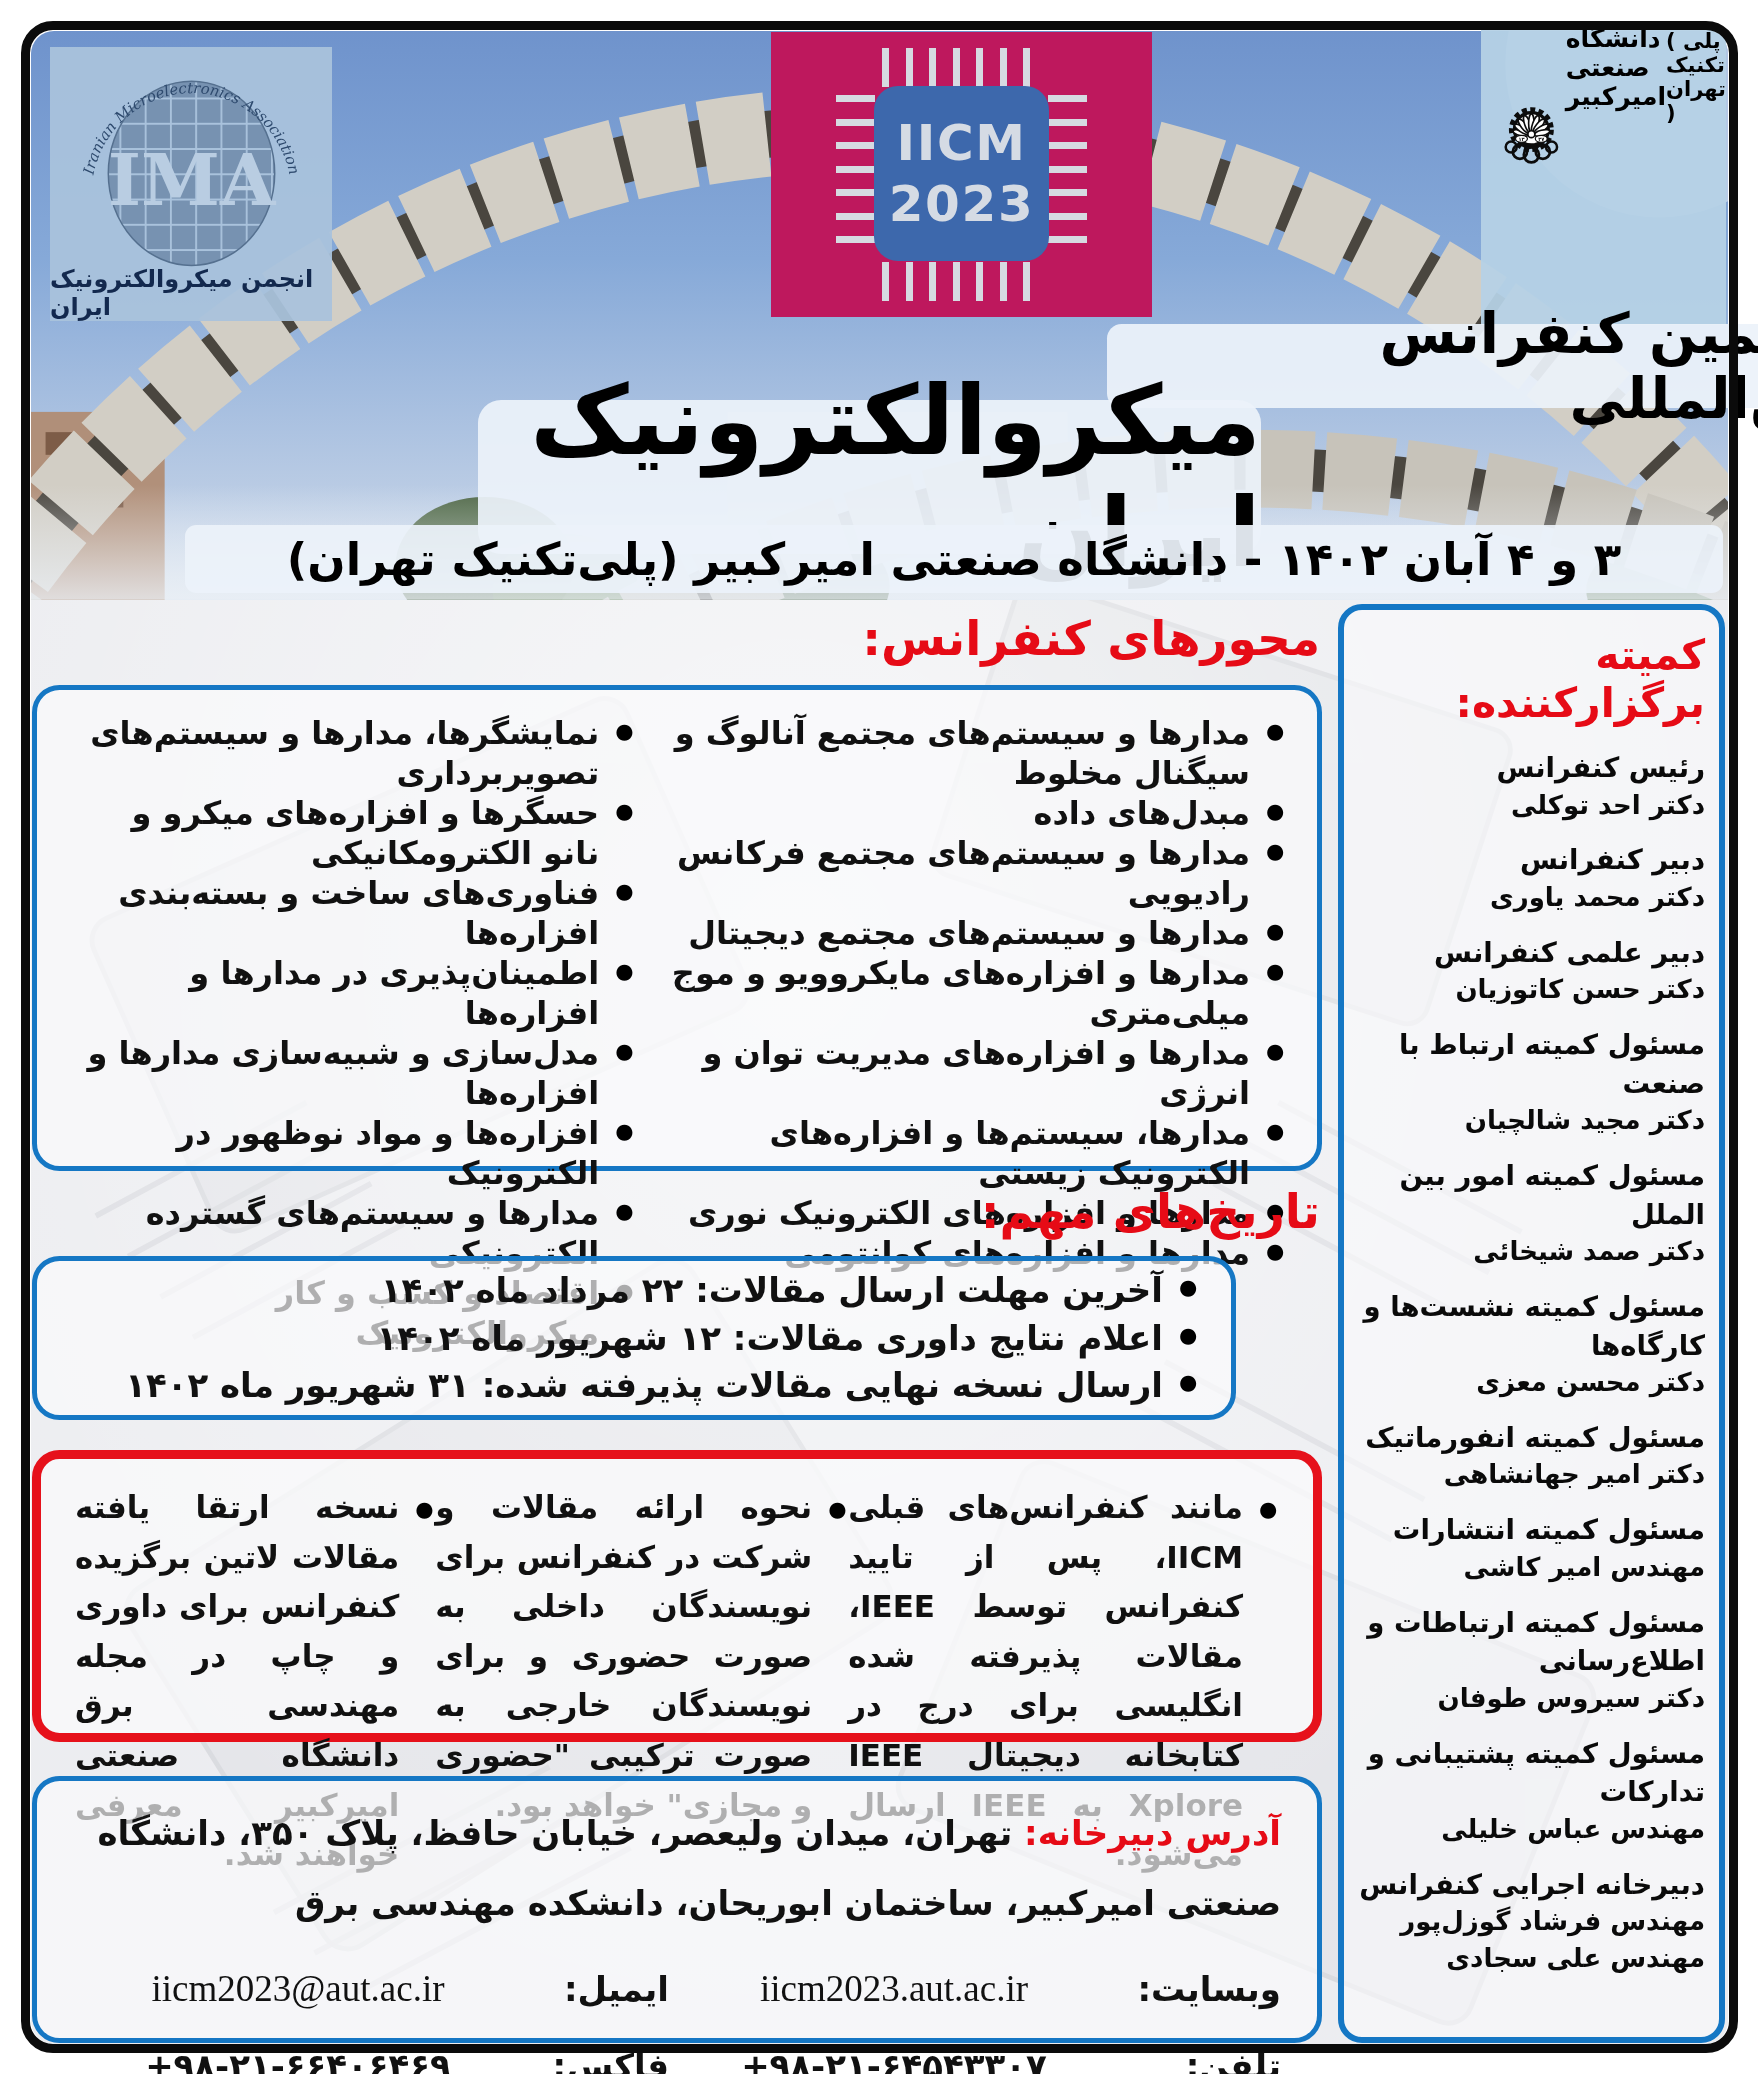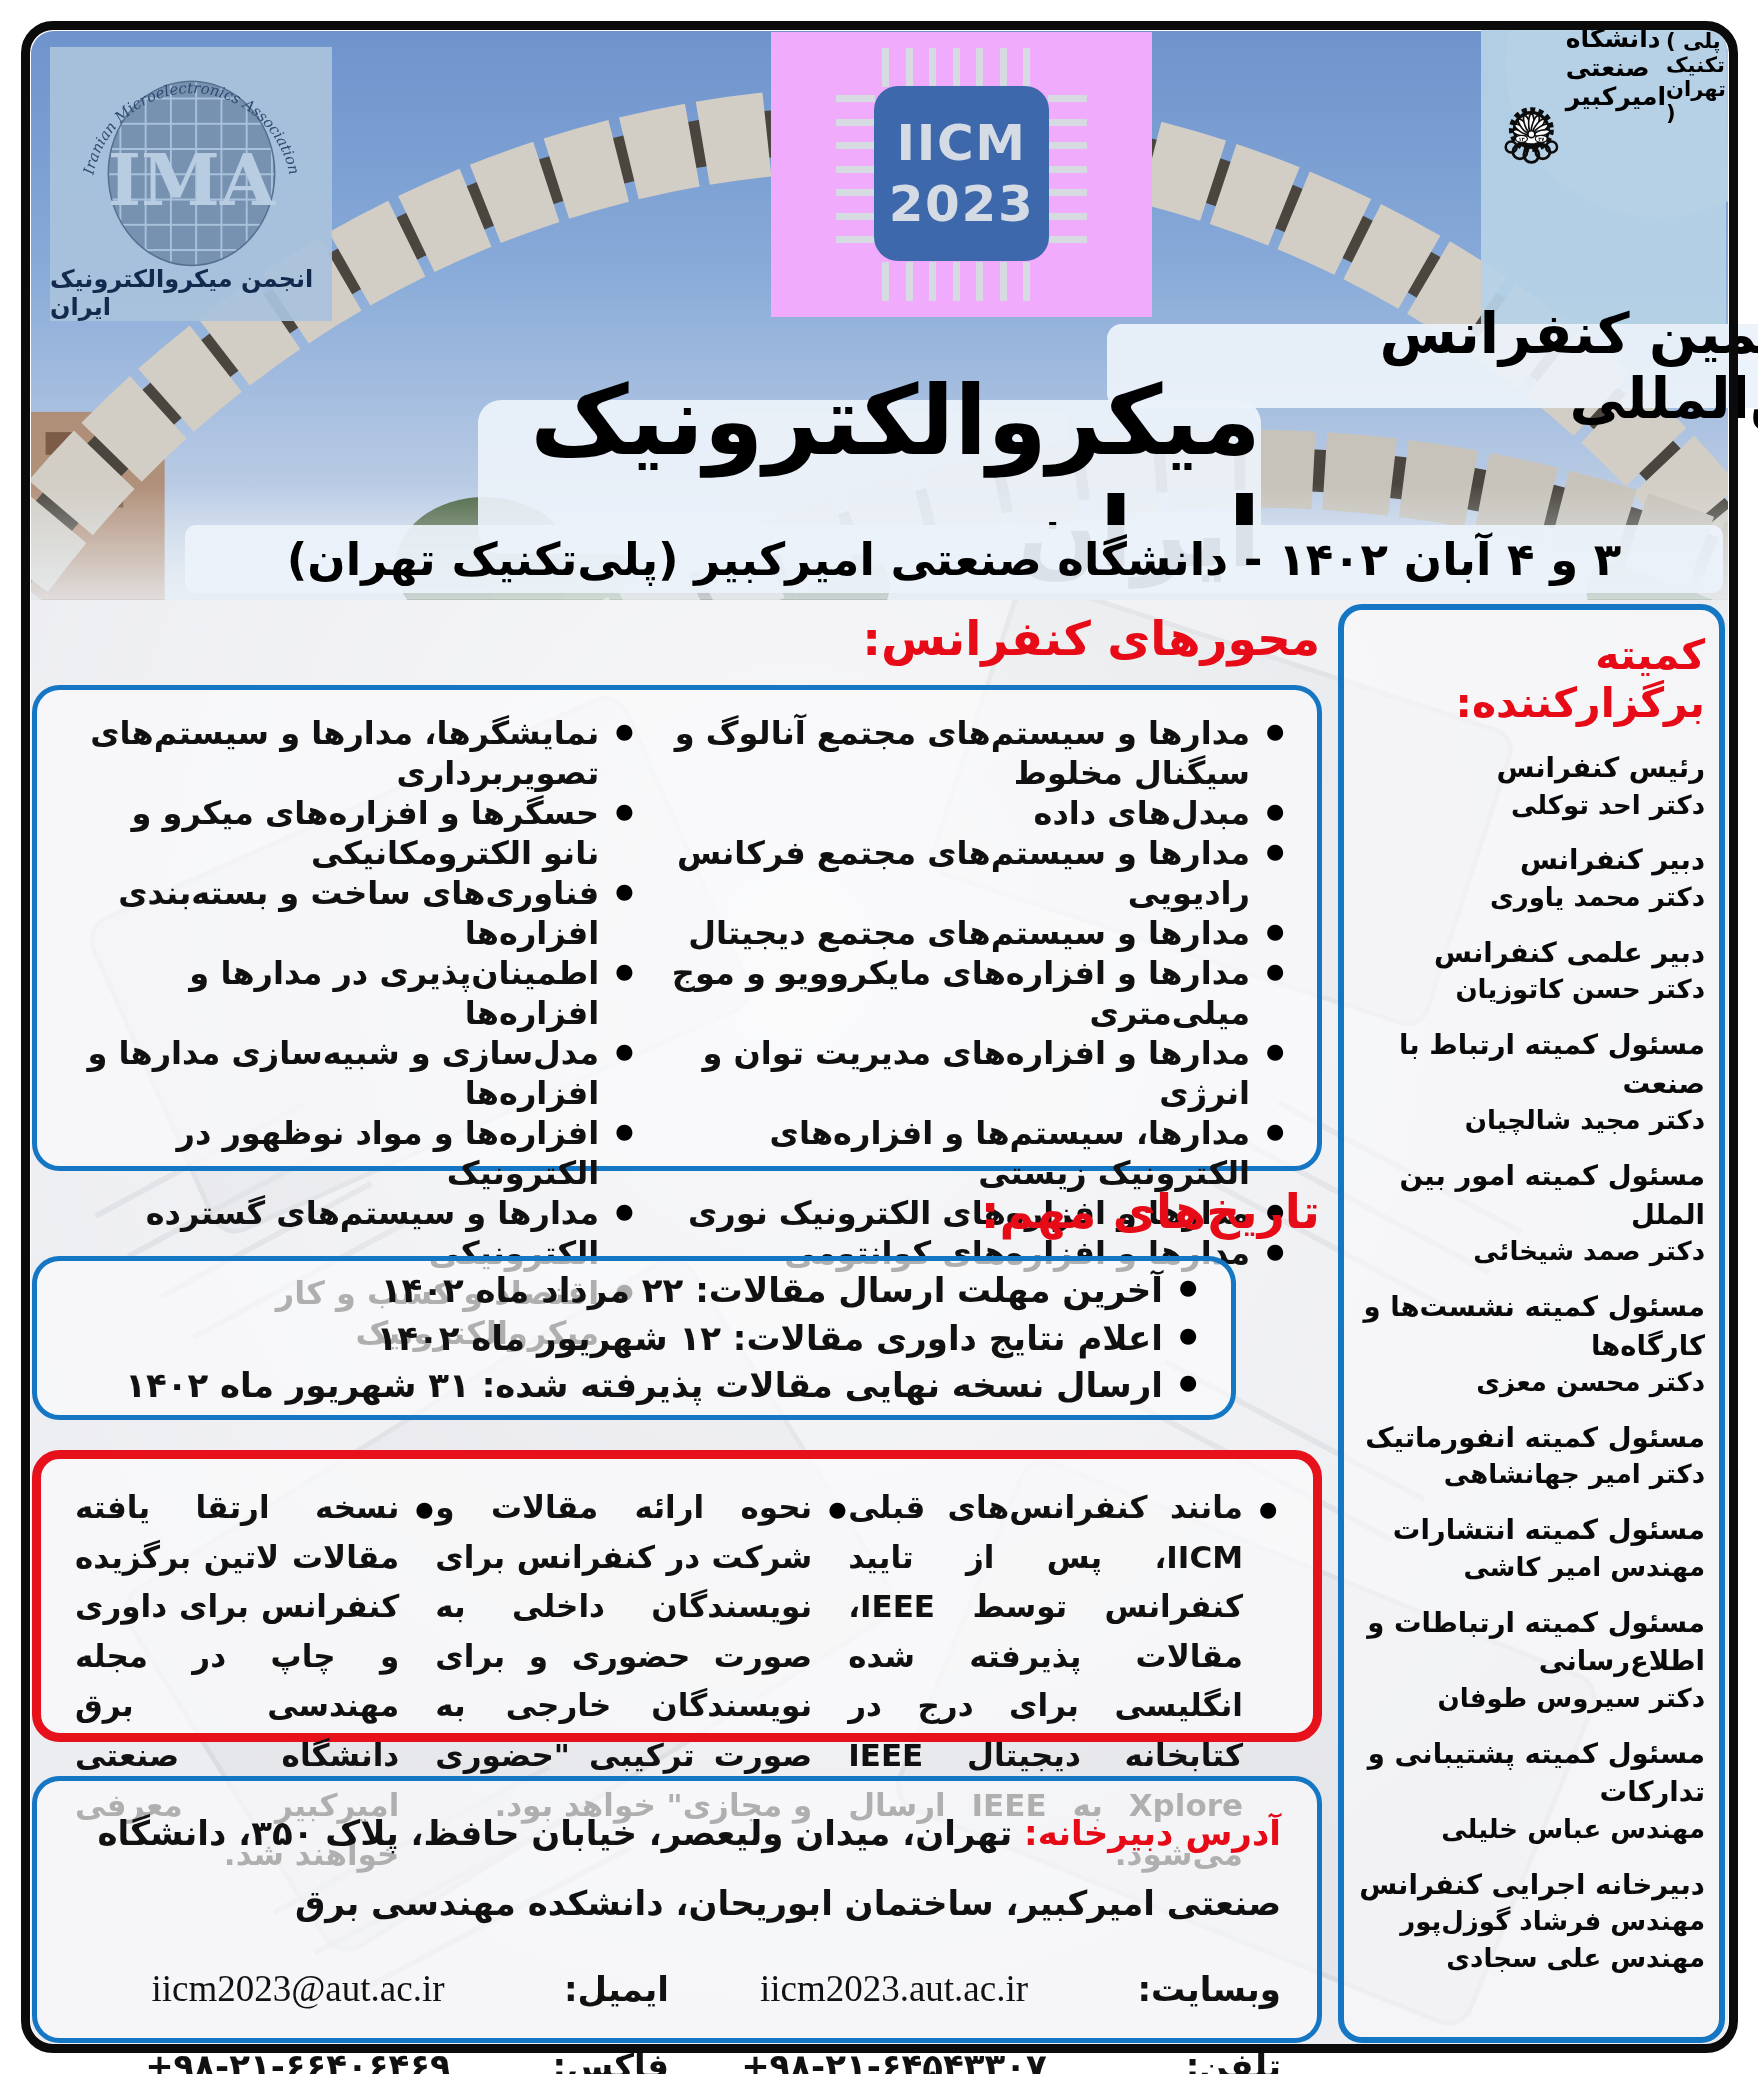--- a/index.html
+++ b/index.html
@@ -31,21 +31,21 @@
   .circuit svg{position:absolute;inset:0;opacity:.55;}
   .circuit .haze{position:absolute;inset:0;background:radial-gradient(ellipse at 45% 25%, rgba(255,255,255,.65), rgba(255,255,255,.15) 70%);}
   
   .ima{
     position:absolute;left:50px;top:47px;width:282px;height:274px;z-index:10;
     background:rgba(169,194,220,.94);display:flex;flex-direction:column;align-items:center;
   }
   .ima .caption{font-size:24px;font-weight:bold;color:#13294e;margin-top:-4.9px;}
   .iicm-card{
     position:absolute;left:771px;top:32px;width:381px;height:285px;z-index:10;
-    background:#f0abfc;
+    background:#be185d;
   }
   .pin-strip{position:absolute;}
   .pin-strip.h{height:39px;width:159px;left:111px;background:repeating-linear-gradient(90deg,#d6dae1 0 7.3px,transparent 7.3px 23.5px);}
   .pin-strip.top{top:16px;}
   .pin-strip.bottom{bottom:16px;}
   .pin-strip.v{width:39px;height:159px;top:63px;background:repeating-linear-gradient(180deg,#d6dae1 0 7.3px,transparent 7.3px 23.5px);}
   .pin-strip.left{left:65px;}
   .pin-strip.right{right:65px;}
   .chip{
     position:absolute;left:103px;top:54px;width:175px;height:175px;border-radius:24px;

